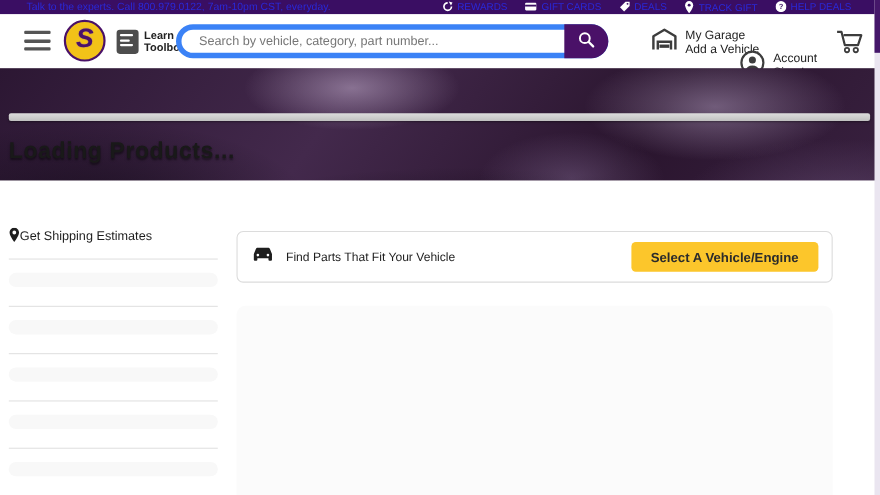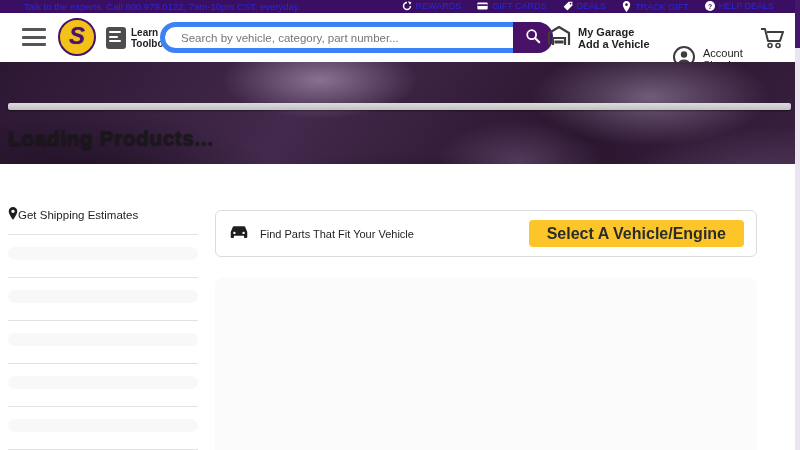--- a/index.html
+++ b/index.html
@@ -35,21 +35,21 @@
   .searchwrap { position:absolute; left:160px; top:9px; width:393px; height:31px; }
   .search-input { width:100%; height:100%; border:5px solid #3b82f6; border-radius:16px;
                   padding:0 48px 0 16px; font-size:11.5px; color:#333; outline:none;
                   font-family:"Liberation Sans", sans-serif; }
   .search-input::placeholder { color:#767676; }
   .search-btn { position:absolute; right:0; top:0; width:40px; height:31px; background:#4a1168;
                 border:none; border-radius:0 16px 16px 0; cursor:pointer; display:flex;
                 align-items:center; justify-content:center; }
   .hgroup { position:absolute; top:12px; display:flex; align-items:center; gap:7px; cursor:pointer; }
   .hgroup .txt { font-size:11px; color:#222; line-height:12.5px; }
-  .garage-group { left:547px;font-weight:bold; }
+  .garage-group { left:592px; }
   .account-group { left:672px;margin-top:20px; }
   .cart-btn { position:absolute; left:760px; top:14px; cursor:pointer; }
 
   
   .hero { position:absolute; top:62px; left:0; width:800px; height:102px; overflow:hidden;
     background:
       radial-gradient(ellipse 140px 55px at 320px 18px, rgba(205,185,215,0.50), transparent 70%),
       radial-gradient(ellipse 170px 70px at 650px 35px, rgba(195,175,210,0.45), transparent 70%),
       radial-gradient(ellipse 120px 60px at 520px 100px, rgba(150,125,170,0.35), transparent 70%),
       radial-gradient(ellipse 200px 80px at 760px 120px, rgba(140,115,160,0.30), transparent 70%),
@@ -68,21 +68,21 @@
                 color:#1e1e1e; cursor:pointer; }
   .divider { height:1px; background:#e2e2e2; margin-top:17px; }
   .divider.first { margin-top:12px; }
   .skel { height:13px; border-radius:7px; background:#f8f8f8; margin-top:12px; }
 
   .main { position:absolute; left:215px; top:0; width:542px; }
   .fit-card { margin-top:11px; height:47px; border:1px solid #dcdcdc; border-radius:6px;
               display:flex; align-items:center; padding:0 12px; background:#fff; }
   .fit-text { font-size:11px; color:#1e1e1e; margin-left:10px; }
   .select-btn { margin-left:auto; height:27px; padding:0 18px; background:#fcc62b; color:#2b2b2b;
-                border:none; border-radius:4px; font-size:16px; font-weight:bold; cursor:pointer;
+                border:none; border-radius:4px; font-size:12px; font-weight:bold; cursor:pointer;
                 font-family:"Liberation Sans", sans-serif; }
   .main-skel { margin-top:21px; height:200px; background:#fbfbfb; border-radius:8px; }
 
   
   .scroll-track { position:absolute; right:0; top:0; width:5px; height:450px; background:#eae5f0; }
   .scroll-thumb { position:absolute; right:0; top:0; width:5px; height:48px; background:#45176a; }
 </style>
 </head>
 <body>
 

